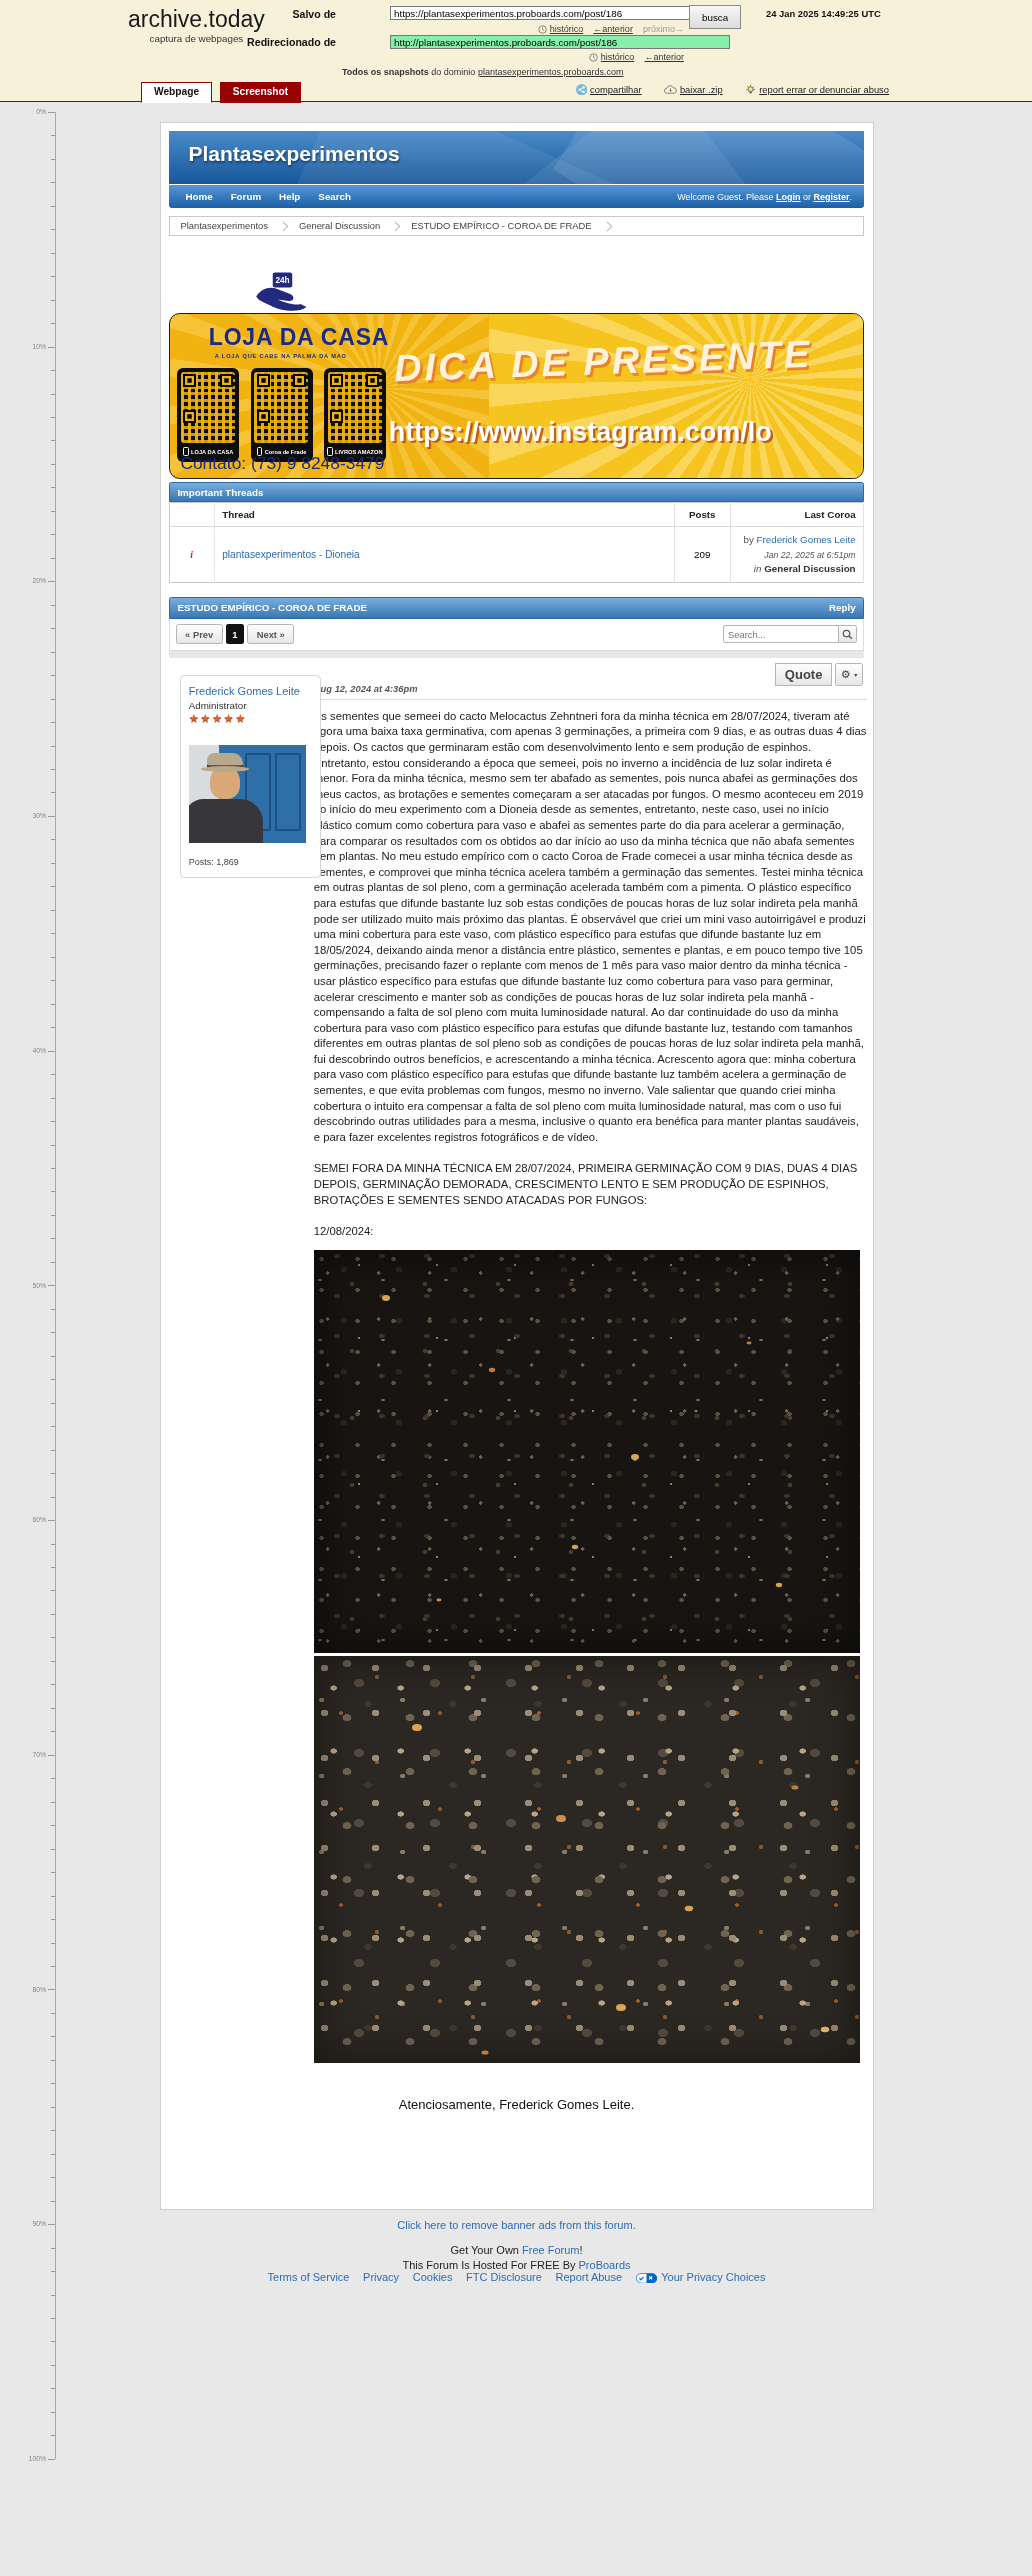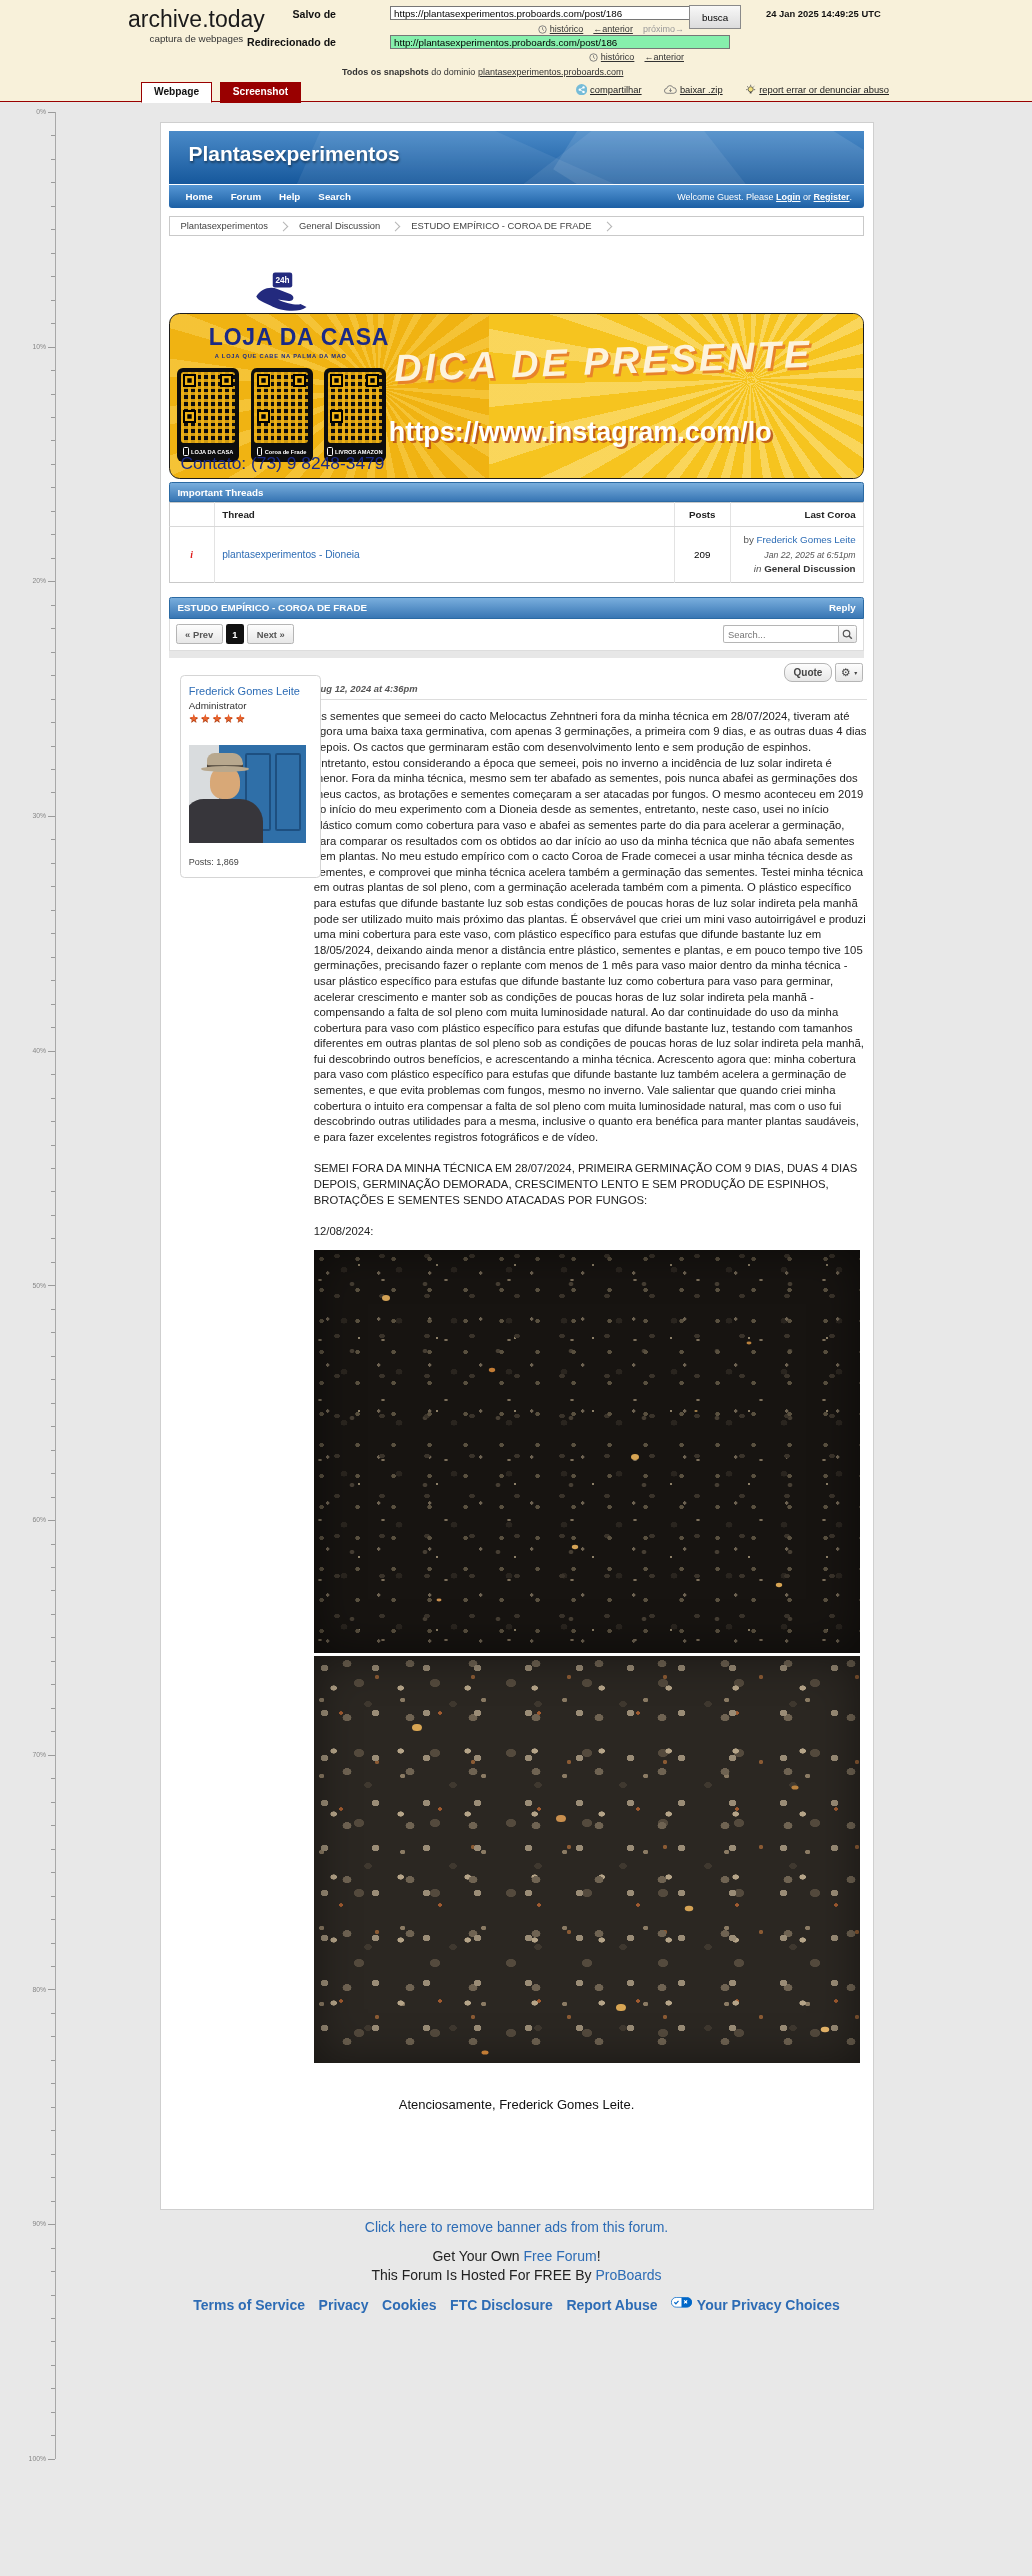--- a/index.html
+++ b/index.html
@@ -104,21 +104,21 @@
   .pbtn { display:inline-block; border:0.8px solid #b5b5b5; border-radius:2.3px; background:linear-gradient(#fdfdfd,#e7e7e7); color:#555; font-size:9.4px; font-weight:bold; padding:3.8px 8.3px; text-decoration:none; cursor:pointer; }
   .pcur { display:inline-block; background:#111; color:#fff; font-size:9.4px; font-weight:bold; padding:4.5px 6.8px; margin:0 3px; border-radius:2.3px; cursor:pointer; }
   .searchwrap { margin-left:auto; display:flex; }
   .searchwrap input { width:115px; height:18px; border:0.8px solid #b5b5b5; border-right:none; border-radius:2.3px 0 0 2.3px; font-size:9.4px; padding:0 4.5px; font-family:"Liberation Sans",sans-serif; }
   .searchwrap .sbtn { width:19.7px; height:18px; border:0.8px solid #b5b5b5; border-radius:0 2.3px 2.3px 0; background:linear-gradient(#fdfdfd,#e7e7e7); display:flex; align-items:center; justify-content:center; cursor:pointer; }
   .gray-band { height:7.6px; background:#e7e7e7; margin:0 0; }
 
   
   .post { position:relative; background:#fff; padding-top:4.5px; min-height:1542px; }
   .post-actions { position:absolute; right:1.5px; top:4.5px; display:flex; gap:3px; }
-  .qbtn { border:0.8px solid #b5b5b5; border-radius:8px; background:linear-gradient(#fdfdfd,#e7e7e7); color:#444; font-size:10px; font-weight:bold; padding:3px 9px; cursor:pointer; }
+  .qbtn { border:0.8px solid #b5b5b5; border-radius:0; background:linear-gradient(#fdfdfd,#e7e7e7); color:#444; font-size:13px; font-weight:bold; padding:3px 9px; cursor:pointer; }
   .gbtn { display:flex; align-items:center; border:0.8px solid #b5b5b5; border-radius:2.3px; background:linear-gradient(#fdfdfd,#e7e7e7); color:#444; padding:1.5px 4.5px; cursor:pointer; gap:3.8px; }
   .gbtn .gear { font-size:10.6px; } .gbtn .caret { font-size:6px; }
   .author-col { position:absolute; left:11.3px; top:16.6px; width:141px; border:0.8px solid #d5d5d5; border-radius:4.5px; background:#fff; padding:7.6px 7.6px 10.6px; }
   .a-name { color:#2d6cb5; font-size:11px; text-decoration:none; }
   .a-role { font-size:9.8px; color:#333; margin-top:2.3px; }
   .a-stars { color:#e8622d; font-size:11.3px; letter-spacing:1.5px; margin-top:1.5px; text-shadow:0 0.8px 0 #a33c12; }
   .avatar { position:relative; width:117px; height:98px; margin-top:19.7px; overflow:hidden; background:linear-gradient(90deg,#d9dcde 0 26%, #2f6fa8 26%); }
   .avatar .door-panel { position:absolute; border:2.3px solid #1d4f80; background:#2f6fa8; border-radius:2.3px; }
   .dp1 { left:48%; top:8%; width:22%; height:80%; } .dp2 { left:74%; top:8%; width:22%; height:80%; }
   .avatar .body { position:absolute; left:-4.5px; bottom:-6px; width:79px; height:50px; background:#37363b; border-radius:19.7px 23px 0 0; }
@@ -155,25 +155,25 @@
       radial-gradient(9px 6.8px at 54px 48px, #3f382f 40%, rgba(0,0,0,0) 44%),
       radial-gradient(5.3px 4.5px at 63px 21px, #8a5a33 40%, rgba(0,0,0,0) 48%),
       radial-gradient(4.5px 3.8px at 27px 57px, #a05a2f 40%, rgba(0,0,0,0) 48%);
     background-size:51px 45px, 63px 54px, 67px 63px, 76px 70px, 81px 76px, 85px 81px, 96px 85px, 99px 96px;
     box-shadow:inset 0 0 45px rgba(0,0,0,.45); }
   .photo2::after { content:''; position:absolute; left:98px; top:68px; width:9.8px; height:7.6px; border-radius:50%; background:#d8a553;
     box-shadow:144px 91px 0 0 #c98f4e, 272px 181px 0 -0.8px #d3a255, 378px 60px 0 -1.5px #b9813d, 204px 280px 0 0 #d8a553, 68px 325px 0 -1.5px #c27c35, 408px 302px 0 -0.8px #e0b066; }
   .signature { margin-top:34px; text-align:center; font-size:13px; color:#111; padding-bottom:12px; }
 
   
-  .site-footer { text-align:center; margin-top:9px; font-size:14px; color:#222; }
+  .site-footer { text-align:center; margin-top:9px; font-size:11px; color:#222; }
   .site-footer a { color:#2d6cb5; text-decoration:none; }
   .f-remove { display:inline-block; margin-bottom:10.6px; text-decoration:none; }
   .f-line { margin-top:3px; }
-  .f-links { margin-top:14px; display:flex; justify-content:center; align-items:flex-start; gap:13.6px;font-weight:bold; }
+  .f-links { margin-top:0; display:flex; justify-content:center; align-items:flex-end; gap:13.6px; }
   .priv-ic { vertical-align:-1.5px; margin-right:-9px; }
 </style>
 </head>
 <body>
 
 <div class="arc-header">
   <div class="arc-logo">
     <div class="big">archive.today</div>
     <div class="tag">captura de webpages</div>
   </div>

